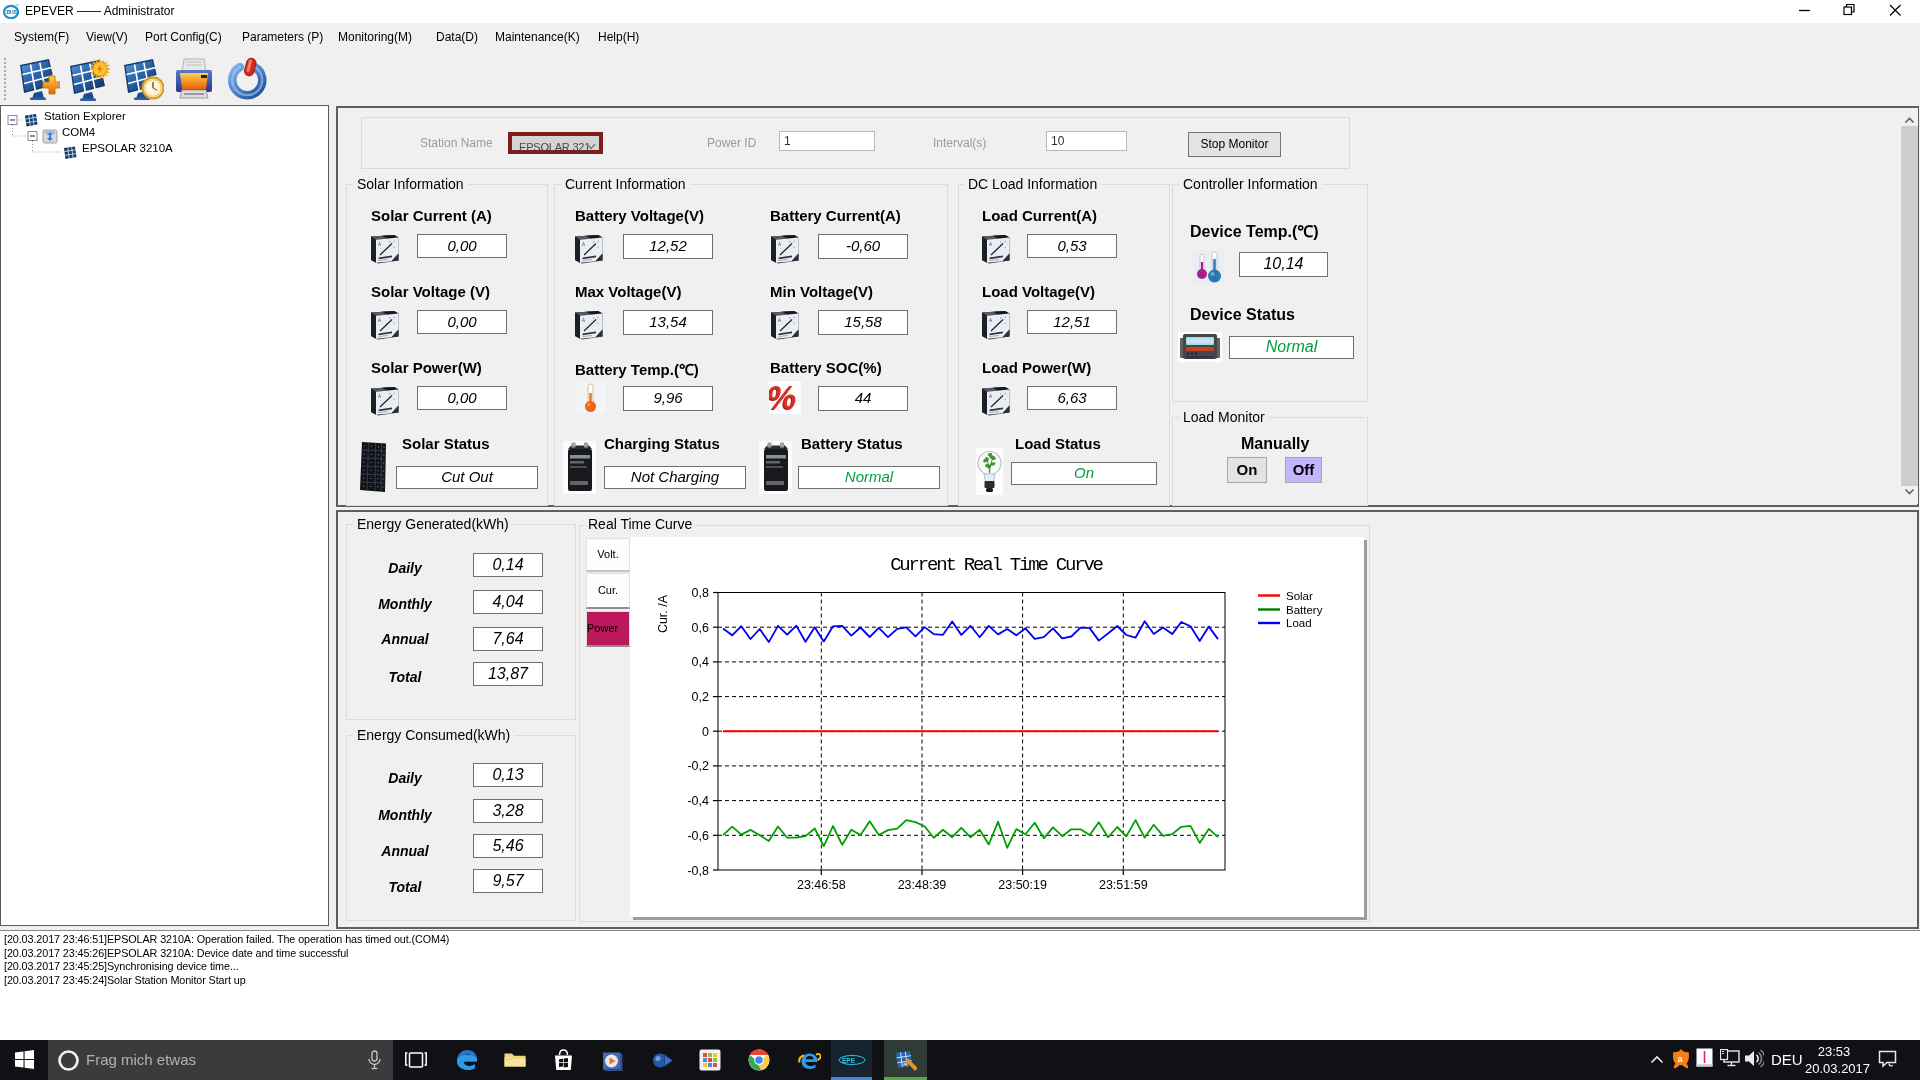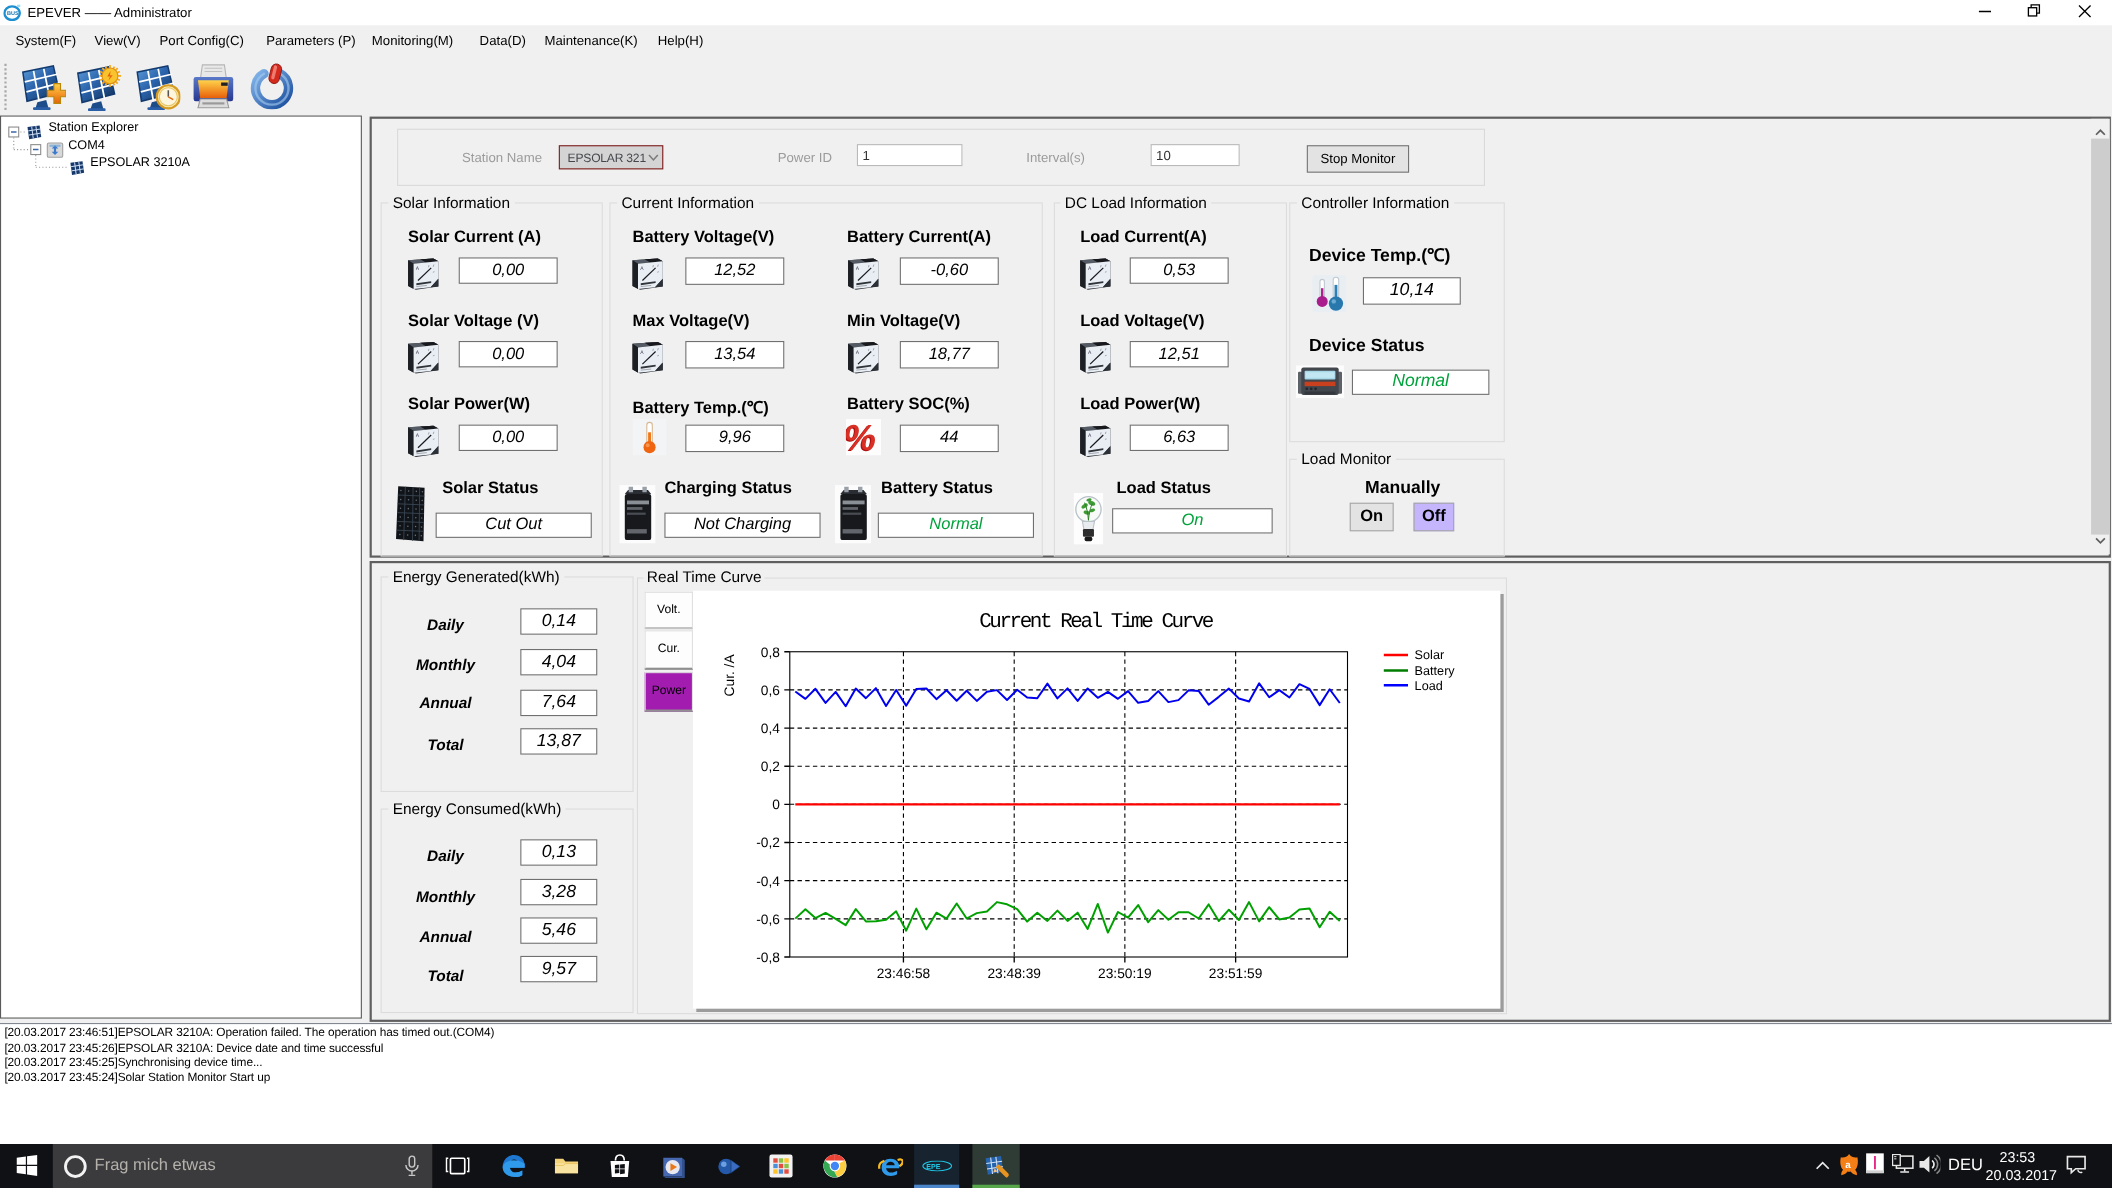--- a/index.html
+++ b/index.html
@@ -254,21 +254,21 @@
   </g>
  </g>
 </svg>
 <div class="a" style="left:44px;top:110px;font-size:11.5px">Station Explorer</div>
 <div class="a" style="left:62px;top:126px;font-size:11.5px">COM4</div>
 <div class="a" style="left:82px;top:142px;font-size:11.5px">EPSOLAR 3210A</div>
 
 <div class="a" style="left:336px;top:106px;width:1583px;height:401px;border:2px solid #5f5f5f;background:#f0f0f0;box-sizing:border-box"></div>
 <div class="a" style="left:361px;top:117px;width:989px;height:52px;border:1px solid #d9d9d9;box-sizing:border-box"></div>
 <div class="a" style="left:420px;top:136px;font-size:12px;color:#9b9b9b">Station Name</div>
-<div class="a" style="left:508px;top:132px;width:95px;height:22px;background:#d4d4d4;border:1px solid #7f1d1d;box-sizing:border-box">
+<div class="a" style="left:508px;top:132px;width:95px;height:22px;background:#d4d4d4;border:4px solid #7f1d1d;box-sizing:border-box">
   <span style="font-size:11px;color:#45474c;position:absolute;left:7px;top:5px;letter-spacing:-0.2px">EPSOLAR 321</span>
   <svg style="position:absolute;right:3px;top:7px" width="10" height="7">
         <path d="M1 1 L5 5.4 L9 1" fill="none" stroke="#7a7a7a" stroke-width="1.4"></path>
       </svg>
 </div>
 <div class="a" style="left:707px;top:136px;font-size:12px;color:#9b9b9b">Power ID</div>
 <div class="a" style="left:779px;top:131px;width:96px;height:20px;background:#fff;border:1px solid #b9b9b9;box-sizing:border-box;font-size:12px;padding:2px 0 0 4px;color:#333">1</div>
 <div class="a" style="left:933px;top:136px;font-size:12px;color:#9b9b9b">Interval(s)</div>
 <div class="a" style="left:1046px;top:131px;width:81px;height:20px;background:#fff;border:1px solid #b9b9b9;box-sizing:border-box;font-size:12px;padding:2px 0 0 4px;color:#333">10</div>
 <div class="a" style="left:1188px;top:132px;width:93px;height:25px;background:#e3e3e3;border:1px solid #747474;box-sizing:border-box;font-size:12px;text-align:center;line-height:22px">Stop Monitor</div>
@@ -449,21 +449,21 @@
  <text x="8" y="14.5" font-size="4.5" fill="#445" font-family="Liberation Sans">A</text>
  <g stroke="#8a919b" stroke-width="0.7">
   <line x1="20" y1="10" x2="19.5" y2="12"></line>
   <line x1="24.5" y1="9.5" x2="23.8" y2="11.5"></line>
   <line x1="25" y1="16" x2="23.5" y2="16.5"></line>
  </g>
  <line x1="10" y1="24" x2="22" y2="12.5" stroke="#181a1e" stroke-width="1.1"></line>
  <polygon points="8.5,26.5 22,24.6 22,26.2 8.5,28.3" fill="#30343b"></polygon>
  <line x1="8.5" y1="29.5" x2="18" y2="28.5" stroke="#9aa0a8" stroke-width="0.8"></line>
 </svg>
-    <div class="vb" style="left:818px;top:310px;width:88px;height:23px;line-height:22px">18,77</div>
+    <div class="vb" style="left:818px;top:310px;width:88px;height:23px;line-height:22px">15,58</div>
 <div class="bl" style="left:575px;top:359px">Battery Temp.(℃)</div>
 <svg class="a" style="left:575px;top:381px" width="31" height="33" viewBox="0 0 31 33">
  <rect width="31" height="33" fill="#f2f4f6"></rect>
  <rect x="13" y="3" width="5" height="20" rx="2.5" fill="#fff" stroke="#d8b894" stroke-width="1"></rect>
  <rect x="14.2" y="12" width="2.6" height="11" fill="#f07818"></rect>
  <circle cx="15.5" cy="25.5" r="5.5" fill="#ef6510"></circle>
  <circle cx="13.8" cy="23.8" r="1.8" fill="#f9a05e" opacity="0.8"></circle>
 </svg>
 <div class="vb" style="left:623px;top:386px;width:88px;height:23px;line-height:22px">9,96</div>
 <div class="bl" style="left:770px;top:359px">Battery SOC(%)</div>
@@ -633,21 +633,21 @@
 <div class="vb" style="left:473px;top:799px;width:68px;height:22px;line-height:21px;font-size:16px">3,28</div>
 <div class="a" style="left:355px;top:843px;width:100px;text-align:center;font-weight:bold;font-style:italic;font-size:14px">Annual</div>
 <div class="vb" style="left:473px;top:834px;width:68px;height:22px;line-height:21px;font-size:16px">5,46</div>
 <div class="a" style="left:355px;top:879px;width:100px;text-align:center;font-weight:bold;font-style:italic;font-size:14px">Total</div>
 <div class="vb" style="left:473px;top:869px;width:68px;height:22px;line-height:21px;font-size:16px">9,57</div>
 
 <div class="gb" style="left:579px;top:525px;width:789px;height:395px"></div>
 <div class="a" style="left:585px;top:516px;font-size:14px;background:#f0f0f0;padding:0 3px;z-index:3">Real Time Curve</div>
 <div class="a" style="left:586px;top:538px;width:44px;height:34px;background:#fdfdfd;border:1px solid #e0e0e0;border-bottom:2px solid #c4c4c4;box-sizing:border-box;font-size:11px;text-align:center;line-height:30px">Volt.</div>
 <div class="a" style="left:586px;top:573px;width:44px;height:36px;background:#fdfdfd;border:1px solid #e0e0e0;border-bottom:2px solid #8f8f8f;box-sizing:border-box;font-size:11px;text-align:center;line-height:32px">Cur.</div>
-<div class="a" style="left:586px;top:611px;width:44px;height:36px;background:#a21caf;border:1px solid #e0e0e0;border-bottom:2px solid #8f8f8f;box-sizing:border-box;font-size:11px;text-align:center;line-height:32px">Power</div>
+<div class="a" style="left:586px;top:611px;width:44px;height:36px;background:#be185d;border:1px solid #e0e0e0;border-bottom:2px solid #8f8f8f;box-sizing:border-box;font-size:11px;line-height:32px">Power</div>
 <div class="a" style="left:630px;top:537px;width:734px;height:380px;background:#fff;box-shadow:3px 3px 0 #9c9c9c"></div>
 <svg class="a" style="left:630px;top:537px" width="734" height="380" viewBox="0 0 734 380">
 <rect x="88" y="55.5" width="507" height="277.5" fill="#fff" stroke="#000" stroke-width="1"></rect>
 <g stroke="#000" stroke-width="1" stroke-dasharray="4,3">
 <line x1="88" y1="90.2" x2="595" y2="90.2"></line>
 <line x1="88" y1="124.9" x2="595" y2="124.9"></line>
 <line x1="88" y1="159.6" x2="595" y2="159.6"></line>
 <line x1="88" y1="194.2" x2="595" y2="194.2"></line>
 <line x1="88" y1="228.9" x2="595" y2="228.9"></line>
 <line x1="88" y1="263.6" x2="595" y2="263.6"></line>

